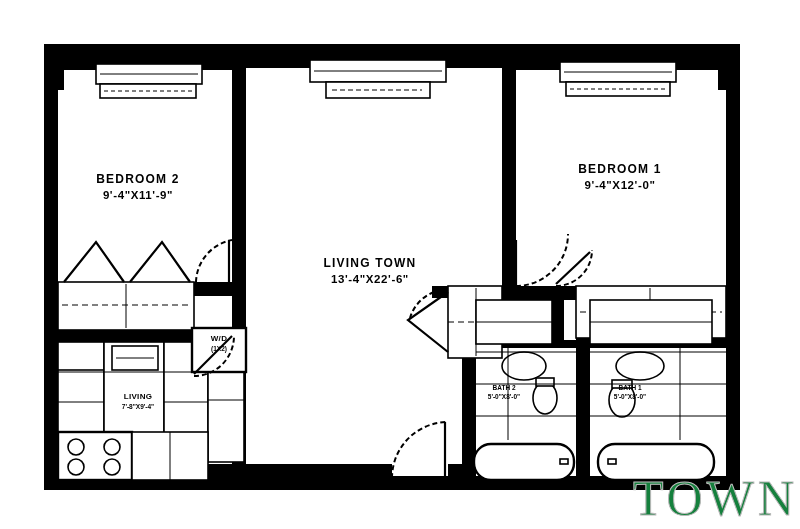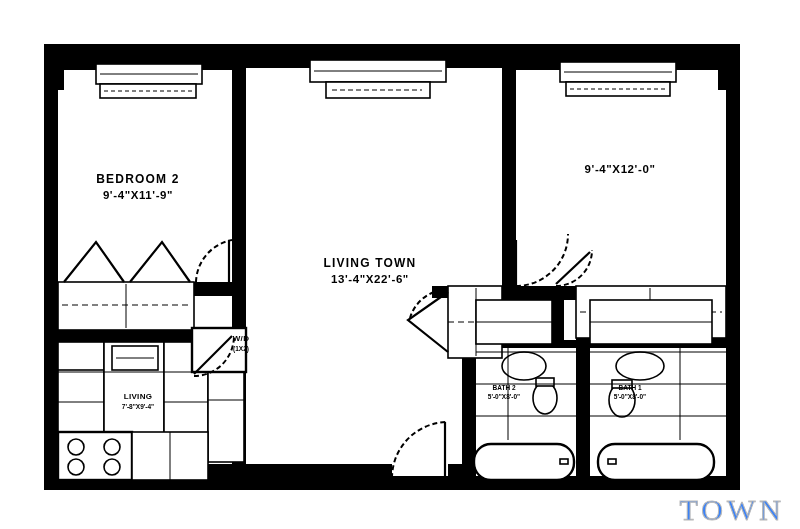--- a/index.html
+++ b/index.html
@@ -14,23 +14,23 @@
   .fixture{fill:#ffffff;stroke:#000000;stroke-width:2.4;}
   .fixture2{fill:#ffffff;stroke:#000000;stroke-width:1.6;}
   .label{position:absolute;color:#000;text-align:center;
          font-family:"Liberation Sans",sans-serif;
          font-weight:700;letter-spacing:1.2px;white-space:nowrap;
          line-height:1.32;}
   .lab-room{font-size:12px;}
   .lab-dim{font-size:11.5px;letter-spacing:.6px;}
   .lab-sm{font-size:8px;letter-spacing:.3px;}
   .lab-xs{font-size:6.5px;letter-spacing:0px;}
-  .watermark{position:absolute;right:15px;bottom:2px;
-      font-family:"Liberation Serif",serif;font-size:30px;
-      letter-spacing:4px;color:#3b82f6;
+  .watermark{position:absolute;right:2px;bottom:2px;
+      font-family:"Liberation Serif",serif;font-size:50px;
+      letter-spacing:4px;color:#15803d;
       -webkit-text-stroke:1px #b9b9b9;
       text-shadow:0 0 0 #cccccc;}
 </style>
 </head>
 <body>
 
 <div id="plan">
 
   <svg id="plan-svg" viewBox="0 0 800 529">
 
@@ -206,38 +206,39 @@
     <div>BEDROOM 2</div>
     <div class="lab-dim">9'-4"X11'-9"</div>
   </div>
 
   <div class="label lab-room" style="left:290px; top:256px; width:160px;">
     <div>LIVING TOWN</div>
     <div class="lab-dim">13'-4"X22'-6"</div>
   </div>
 
   <div class="label lab-room" style="left:546px; top:162px; width:148px;">
+    <div>BEDROOM 1</div>
     <div class="lab-dim">9'-4"X12'-0"</div>
   </div>
 
   <div class="label lab-sm" style="left:84px; top:392px; width:108px;">
     <div>LIVING</div>
     <div class="lab-xs">7'-8"X9'-4"</div>
   </div>
 
   <div class="label lab-xs" style="left:474px; top:384px; width:60px;">
     <div>BATH 2</div>
     <div>5'-0"X8'-0"</div>
   </div>
 
   <div class="label lab-xs" style="left:598px; top:384px; width:64px;">
     <div>BATH 1</div>
     <div>5'-0"X8'-0"</div>
   </div>
 
-  <div class="label lab-sm" style="left:194px; top:334px; width:50px;margin-left:22px;">
+  <div class="label lab-sm" style="left:194px; top:334px; width:50px;">
     <div>W/D</div>
     <div class="lab-xs">(1X2)</div>
   </div>
 
   <div class="watermark">TOWN</div>
 
 </div>
 
 </body></html>

